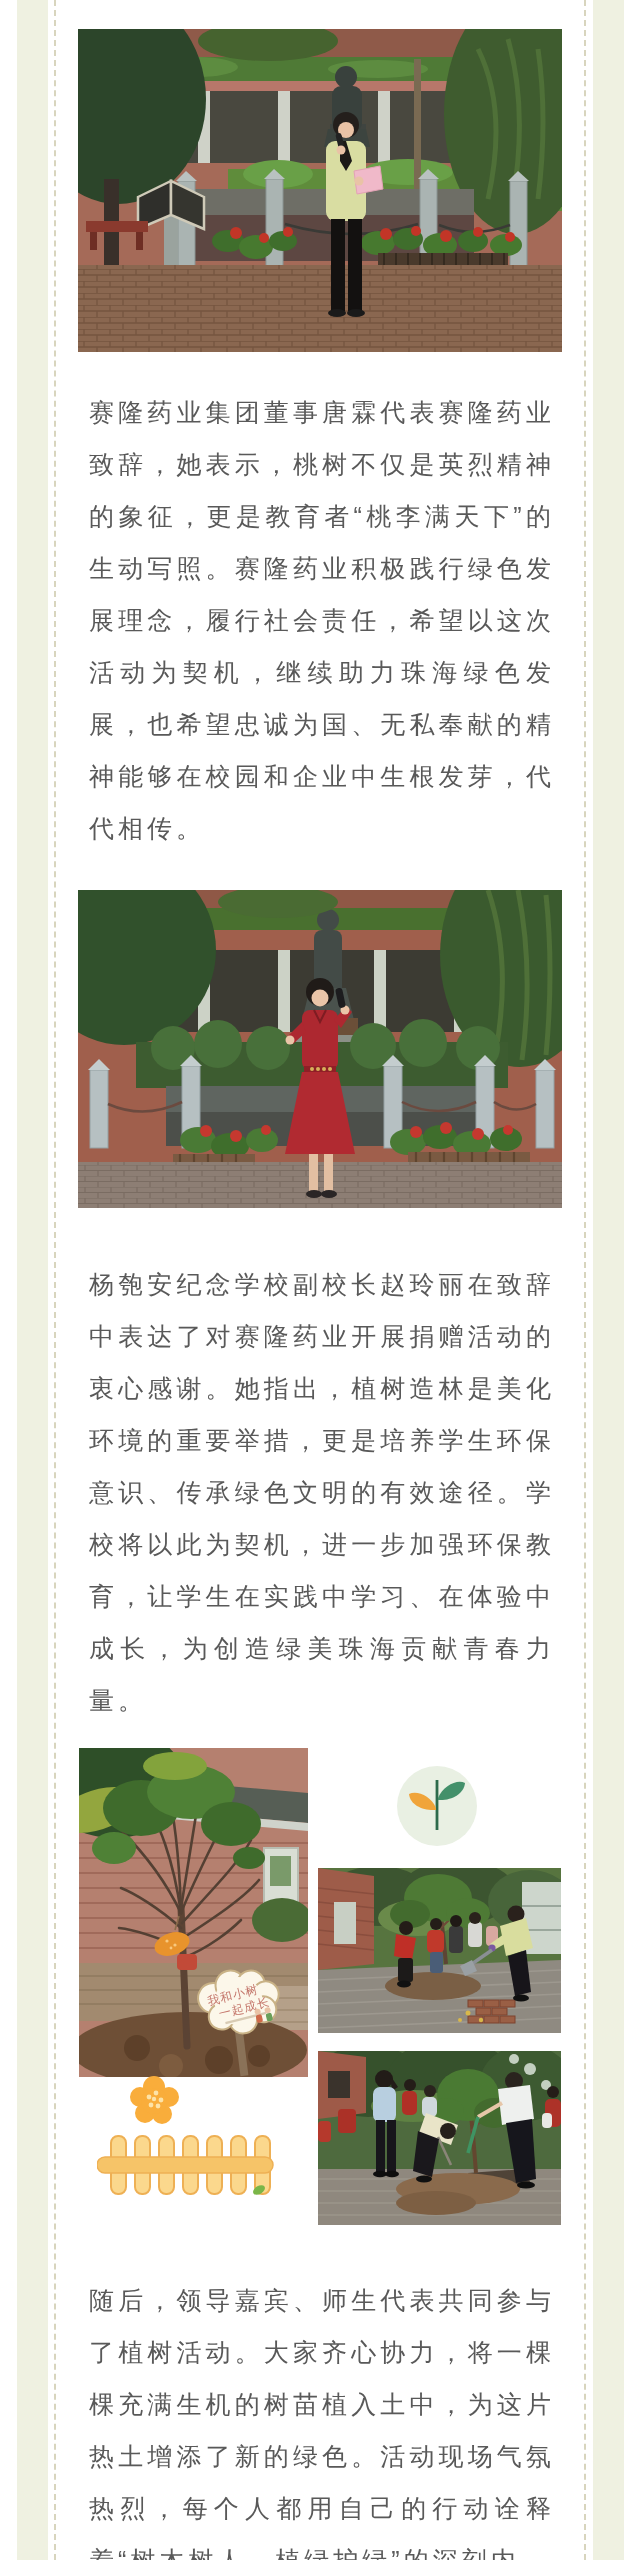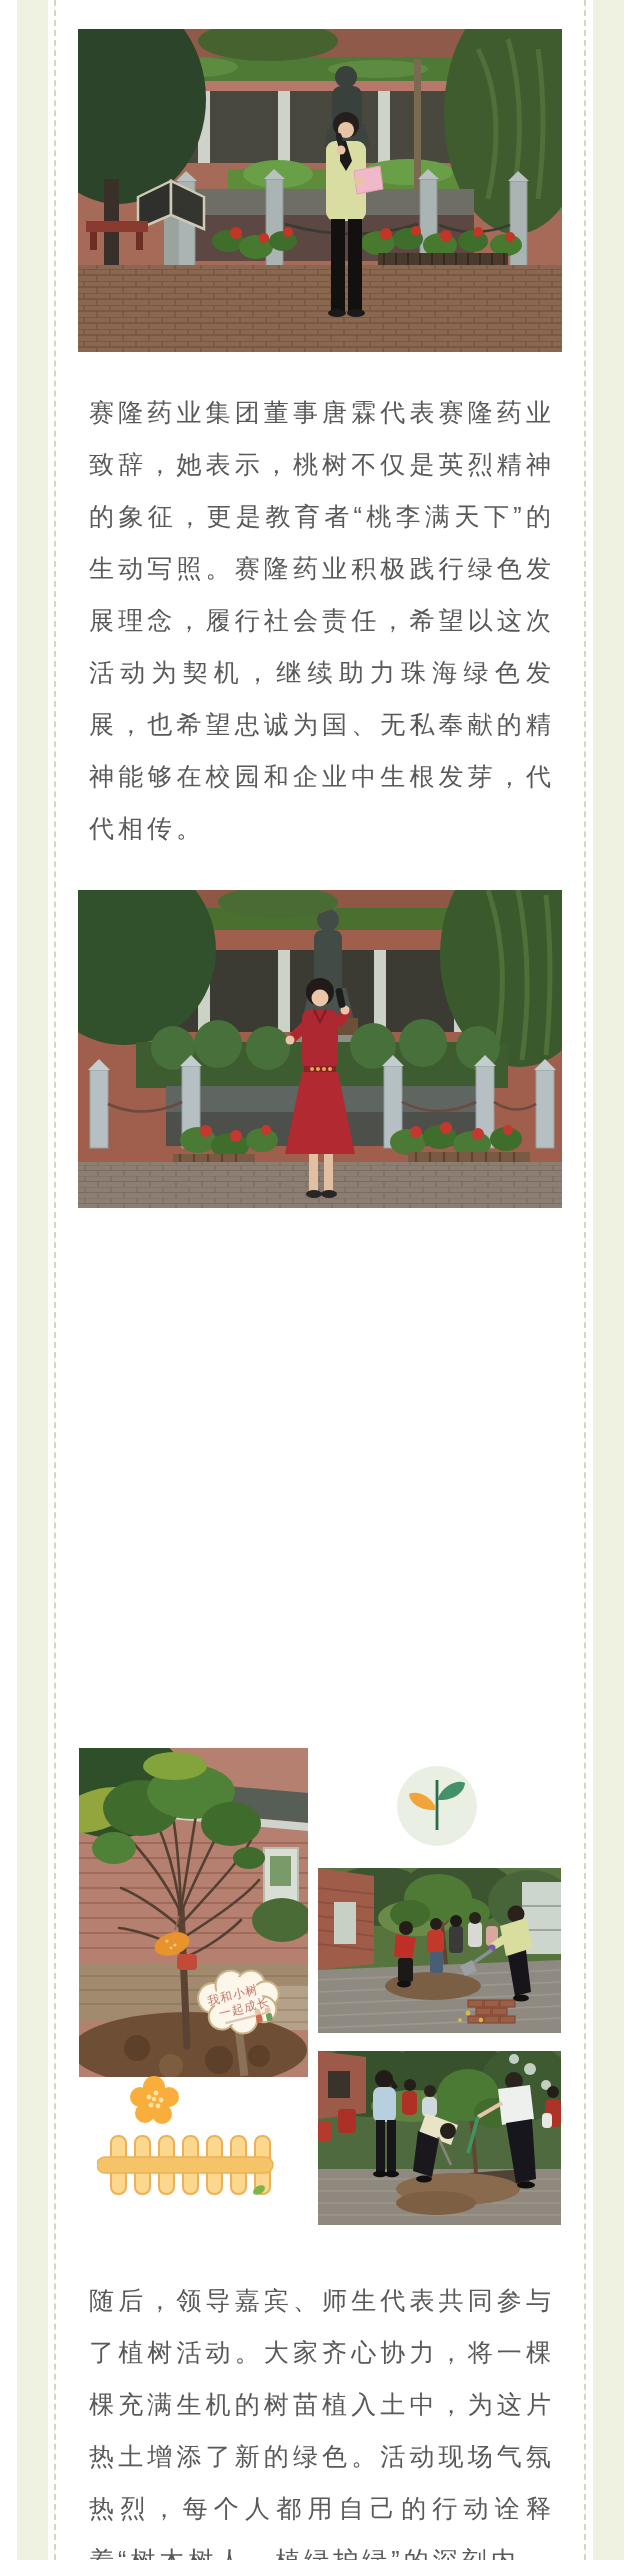--- a/index.html
+++ b/index.html
@@ -251,20 +251,21 @@
           <circle cx="252" cy="179" r="2" fill="#d8b05a"></circle>
         <polygon points="224,182 260,182 277,264 207,264" fill="#b12a31"></polygon>
         <rect x="231" y="264" width="9" height="38" fill="#e3bfa2"></rect>
         <rect x="246" y="264" width="9" height="38" fill="#e3bfa2"></rect>
         <ellipse cx="236" cy="304" rx="8" ry="4" fill="#2a2525"></ellipse>
         <ellipse cx="251" cy="304" rx="8" ry="4" fill="#2a2525"></ellipse>
       </g>
     </svg>
   </div>
 
+  <p class="para" style="top:1258px;">杨匏安纪念学校副校长赵玲丽在致辞中表达了对赛隆药业开展捐赠活动的衷心感谢。她指出，植树造林是美化环境的重要举措，更是培养学生环保意识、传承绿色文明的有效途径。学校将以此为契机，进一步加强环保教育，让学生在实践中学习、在体验中成长，为创造绿美珠海贡献青春力量。</p>
 
   <div class="photo" style="left:79px;top:1748px;width:229px;height:329px;">
     <svg width="229" height="329" viewBox="0 0 229 329" xmlns="http://www.w3.org/2000/svg">
       <rect width="229" height="329" fill="#b5806f"></rect>
       <g stroke="#a06a5a" stroke-width="2">
         <path d="M0,95 H229 M0,110 H229 M0,125 H229 M0,140 H229 M0,155 H229 M0,170 H229 M0,185 H229 M0,200 H229"></path>
       </g>
       <polygon points="0,25 229,45 229,75 0,55" fill="#565e55"></polygon>
       <polygon points="0,55 229,75 229,83 0,63" fill="#cfd3cb"></polygon>
       <rect x="185" y="100" width="34" height="64" fill="#d9ded4" stroke="#b8bdb2" stroke-width="2"></rect>

